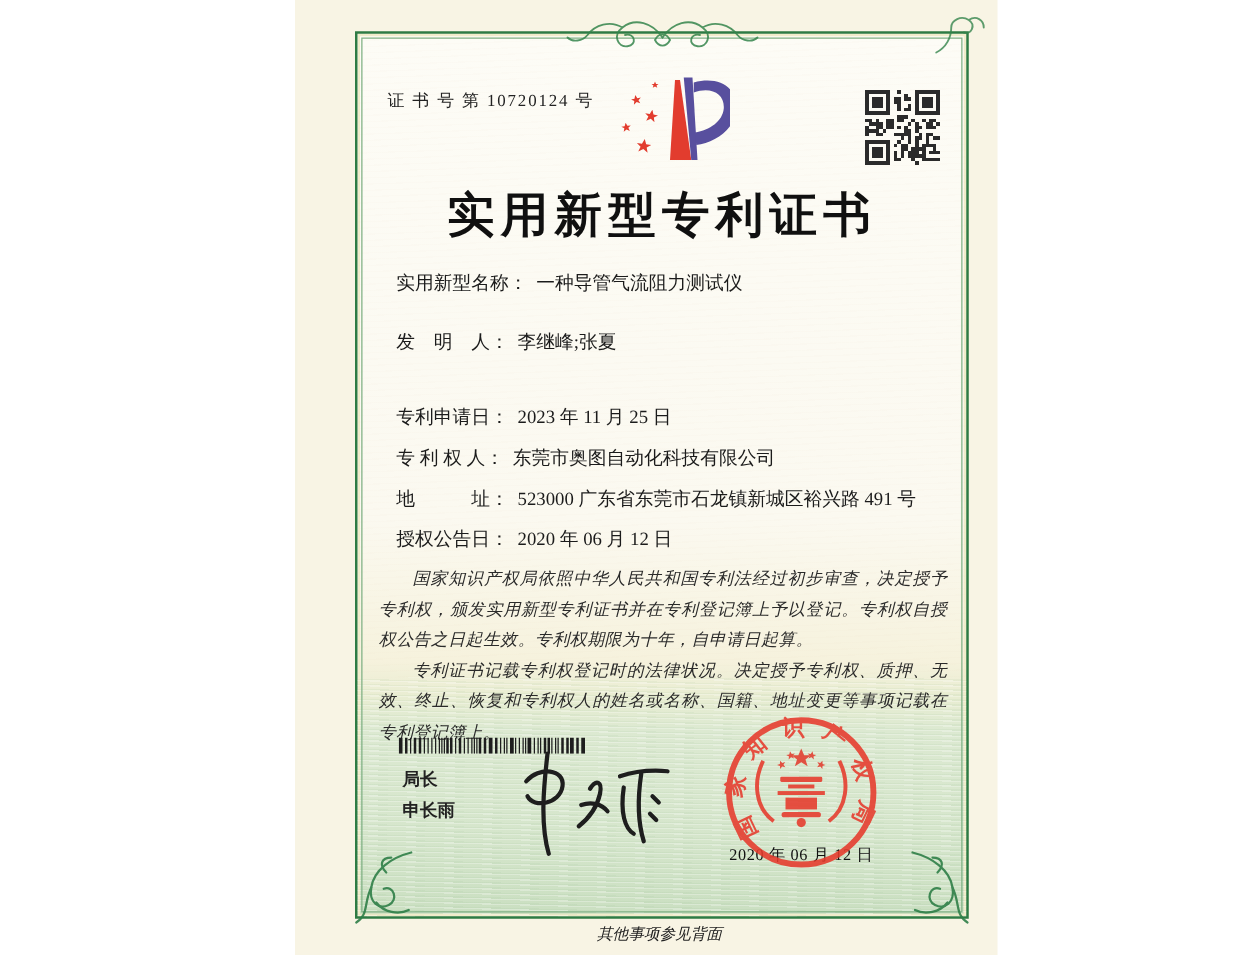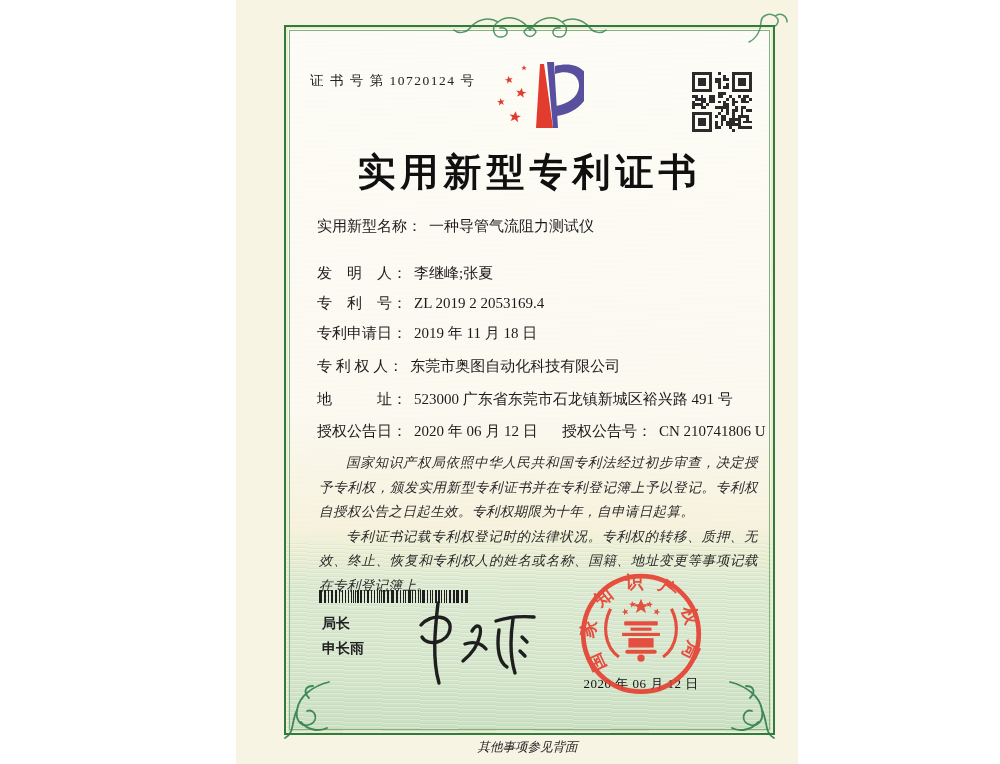--- a/index.html
+++ b/index.html
@@ -19,21 +19,21 @@
          background:repeating-linear-gradient(178deg,rgba(215,180,150,.08) 0 1px,rgba(255,255,255,0) 1px 5px);}
   .cert-no{position:absolute;left:24px;top:45px;font-size:13.5px;letter-spacing:1.5px;color:#222;}
   .logo{position:absolute;left:203px;top:33px;width:95px;height:75px;}
   .qr{position:absolute;left:406px;top:45px;width:60px;height:60px;}
   .title{position:absolute;left:0;top:120px;width:100%;margin:0;text-align:center;
          font-size:38px;font-weight:700;letter-spacing:5px;color:#101010;}
   .row{position:absolute;left:31px;font-size:15px;white-space:nowrap;color:#1b1b1b;}
   .row .val{margin-left:7px;}
   .r1{top:190px}.r2{top:237px}.r3{top:267px}.r4{top:297px}.r5{top:330px}.r6{top:363px}.r7{top:395px}
   .r7b{left:276px;top:395px;}
-  .paras{position:absolute;left:33px;right:15px;top:424px;font-size:13.5px;line-height:1.82;
+  .paras{position:absolute;left:17px;right:15px;top:424px;font-size:13.5px;line-height:1.82;
          text-align:justify;font-style:italic;letter-spacing:.4px;color:#2a2a2a;}
   .paras p{margin:0;text-indent:2em;}
   .barcode{position:absolute;left:33px;top:563px;width:150px;height:13px;}
   .signer{position:absolute;left:36px;top:584px;font-family:"Liberation Sans","DejaVu Sans",sans-serif;
           font-size:14px;font-weight:600;line-height:1.8;color:#222;}
   .signature{position:absolute;left:128px;top:568px;width:140px;height:102px;}
   .seal{position:absolute;left:286px;top:546px;width:138px;height:126px;}
   .seal-date{position:absolute;left:286px;top:648px;width:138px;text-align:center;
              font-size:13px;letter-spacing:.5px;color:#111;}
   .page-num{position:absolute;left:0;bottom:6px;width:100%;text-align:center;font-size:11px;color:#333;}
@@ -332,42 +332,36 @@
       </svg>
 
     <h1 class="title">实用新型专利证书</h1>
 
     <div class="row r1">
       <span>实用新型名称：</span><span class="val">一种导管气流阻力测试仪</span>
     </div>
     <div class="row r2">
       <span>发　明　人：</span><span class="val">李继峰;张夏</span>
     </div>
-    <div class="row r3">
-      <span>专　利　号：</span><span class="val">ZL 2019 2 2053169.4</span>
-    </div>
     <div class="row r4">
-      <span>专利申请日：</span><span class="val">2019 年 11 月 18 日</span>
+      <span>专利申请日：</span><span class="val">2023 年 11 月 25 日</span>
     </div>
     <div class="row r5">
       <span>专 利 权 人：</span><span class="val">东莞市奥图自动化科技有限公司</span>
     </div>
     <div class="row r6">
       <span>地　　　址：</span><span class="val">523000 广东省东莞市石龙镇新城区裕兴路 491 号</span>
     </div>
     <div class="row r7">
       <span>授权公告日：</span><span class="val">2020 年 06 月 12 日</span>
     </div>
-    <div class="row r7b">
-      <span>授权公告号：</span><span class="val">CN 210741806 U</span>
-    </div>
 
     <div class="paras">
       <p>国家知识产权局依照中华人民共和国专利法经过初步审查，决定授予专利权，颁发实用新型专利证书并在专利登记簿上予以登记。专利权自授权公告之日起生效。专利权期限为十年，自申请日起算。</p>
-      <p>专利证书记载专利权登记时的法律状况。专利权的转移、质押、无效、终止、恢复和专利权人的姓名或名称、国籍、地址变更等事项记载在专利登记簿上。</p>
+      <p>专利证书记载专利权登记时的法律状况。决定授予专利权、质押、无效、终止、恢复和专利权人的姓名或名称、国籍、地址变更等事项记载在专利登记簿上。</p>
     </div>
 
     <svg class="barcode" id="barcode" viewBox="0 0 150 13">
         <rect x="0" y="0" width="3" height="13" fill="#1e1e1e"></rect>
         <rect x="5" y="0" width="2" height="13" fill="#1e1e1e"></rect>
         <rect x="9" y="0" width="1" height="13" fill="#1e1e1e"></rect>
         <rect x="12" y="0" width="2" height="13" fill="#1e1e1e"></rect>
         <rect x="16" y="0" width="2" height="13" fill="#1e1e1e"></rect>
         <rect x="20" y="0" width="1" height="13" fill="#1e1e1e"></rect>
         <rect x="23" y="0" width="1" height="13" fill="#1e1e1e"></rect>

